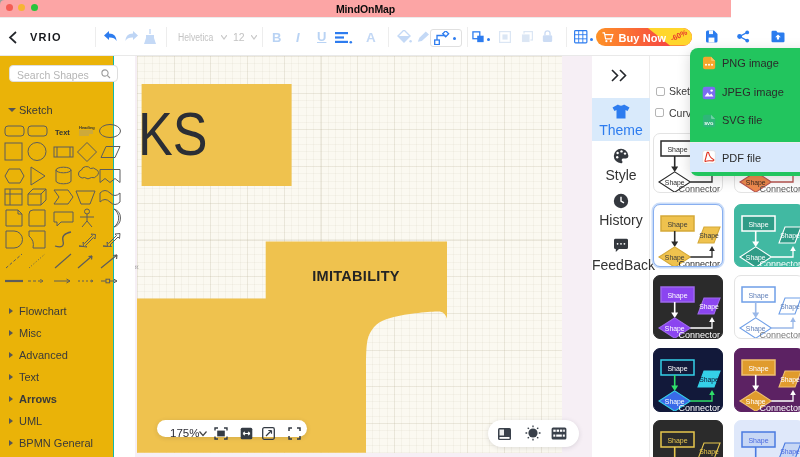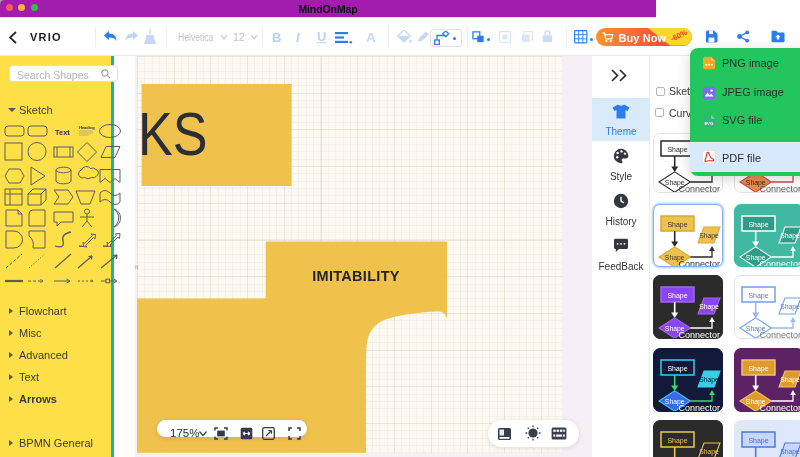--- a/index.html
+++ b/index.html
@@ -1,28 +1,28 @@
 <!DOCTYPE html>
 <html><head>
 <meta charset="utf-8">
 <style>
   * { margin:0; padding:0; box-sizing:border-box; }
   html,body { width:800px; height:457px; overflow:hidden; font-family:"Liberation Sans", sans-serif; background:#fff; }
   .abs { position:absolute; }
   #app { position:relative; width:800px; height:457px; }
   
-  #titlebar { position:absolute; left:0; top:0; width:656px; height:18px; background:#a21caf; border-bottom:1px solid #ececec; }
+  #titlebar { position:absolute; left:0; top:0; width:731px; height:18px; background:#fca5a5; border-bottom:1px solid #ececec; }
   .dot { position:absolute; top:3.5px; width:7px; height:7px; border-radius:50%; }
   #apptitle { position:absolute; left:0; right:0; top:2.5px; text-align:center; font-size:10.5px; font-weight:bold; color:#0c0c0c; letter-spacing:-0.1px; }
   
   #toolbar { position:absolute; left:0; top:18px; width:800px; height:38px; background:#fff; border-bottom:1px solid #e9e9e9;padding-left:8px; }
   .vsep { position:absolute; top:9px; height:20px; width:1px; background:#ededed; }
   .tbtxt { position:absolute; color:#c3c3c3; font-size:11px; }
   
-  #sidebar { position:absolute; left:0; top:56px; width:114px; height:401px; background:#fde047; border-right:3px solid #14b8a6; }
+  #sidebar { position:absolute; left:0; top:56px; width:114px; height:401px; background:#eab308; border-right:1px solid #14b8a6; }
   #search { position:absolute; left:9px; top:9px; width:109px; height:17px; border:1px solid #dedede; border-radius:4px; background:#fff; }
   #search span { position:absolute; left:7px; top:2.5px; font-size:10.5px; color:#b5b5b5; }
   .secrow { position:absolute; left:0; width:134px; height:16px; font-size:11px; color:#3a3a3a; }
   .secrow .tri { position:absolute; left:9px; top:4px; width:0; height:0; }
   .tri-r { border-left:4px solid #555; border-top:3.5px solid transparent; border-bottom:3.5px solid transparent; }
   .tri-d { border-top:4.5px solid #555; border-left:4px solid transparent; border-right:4px solid transparent; }
   .secrow .lbl { position:absolute; left:19px; top:1px; }
   
   #canvas { position:absolute; left:135px; top:56px; width:458px; height:401px; background:#f6eff5; overflow:hidden; }
   #page { position:absolute; left:2px; top:0px; width:425px; height:397px; background:#fbf9f1;
@@ -30,21 +30,21 @@
       repeating-linear-gradient(to right, rgba(176,168,140,0.15) 0 1px, transparent 1px 36.7px),
       repeating-linear-gradient(to bottom, rgba(176,168,140,0.15) 0 1px, transparent 1px 36.7px),
       repeating-linear-gradient(to right, rgba(176,168,140,0.09) 0 1px, transparent 1px 7.34px),
       repeating-linear-gradient(to bottom, rgba(176,168,140,0.09) 0 1px, transparent 1px 7.34px);
   }
   .pill { position:absolute; background:#fff; border-radius:14px; box-shadow:0 1px 5px rgba(40,40,60,0.14); }
   
   #panel { position:absolute; left:592px; top:56px; width:208px; height:401px; background:#fff; }
   #rail { position:absolute; left:0; top:0; width:58px; height:401px; border-right:1px solid #ececec; }
   .railtab { position:absolute; left:0; width:58px; text-align:center; }
-  .railtab .cap { font-size:10px; color:#333; }
+  .railtab .cap { font-size:14px; color:#333; }
   .card { position:absolute; width:70px; height:64px; border-radius:7px; border:1px solid #e3e3e3; overflow:hidden; }
   
   #dropdown { position:absolute; left:690px; top:48px; width:130px; height:128px; background:#22c55e; border-radius:8px 0 0 8px; box-shadow:0 3px 14px rgba(0,0,0,0.16); z-index:50; }
 </style>
 </head>
 <body>
 <div id="app">
 
 <div id="titlebar">
   <svg class="abs" style="left:0;top:0" width="6" height="6">
@@ -250,20 +250,24 @@
         <div class="tri tri-r"></div>
         <div class="lbl">Advanced</div>
       </div>
   <div class="secrow" style="top:314px;">
         <div class="tri tri-r"></div>
         <div class="lbl">Text</div>
       </div>
   <div class="secrow" style="top:336px;font-weight:bold;">
         <div class="tri tri-r"></div>
         <div class="lbl">Arrows</div>
+      </div>
+  <div class="secrow" style="top:358px;">
+        <div class="tri tri-r"></div>
+        <div class="lbl">UML</div>
       </div>
   <div class="secrow" style="top:380px;padding-left:15px;">
         <div class="tri tri-r"></div>
         <div class="lbl">BPMN General</div>
       </div>
 </div>
 
 <div id="canvas">
   <div id="page"></div>
   <svg class="abs" style="left:0;top:0" width="458" height="401" viewBox="0 0 458 401">

